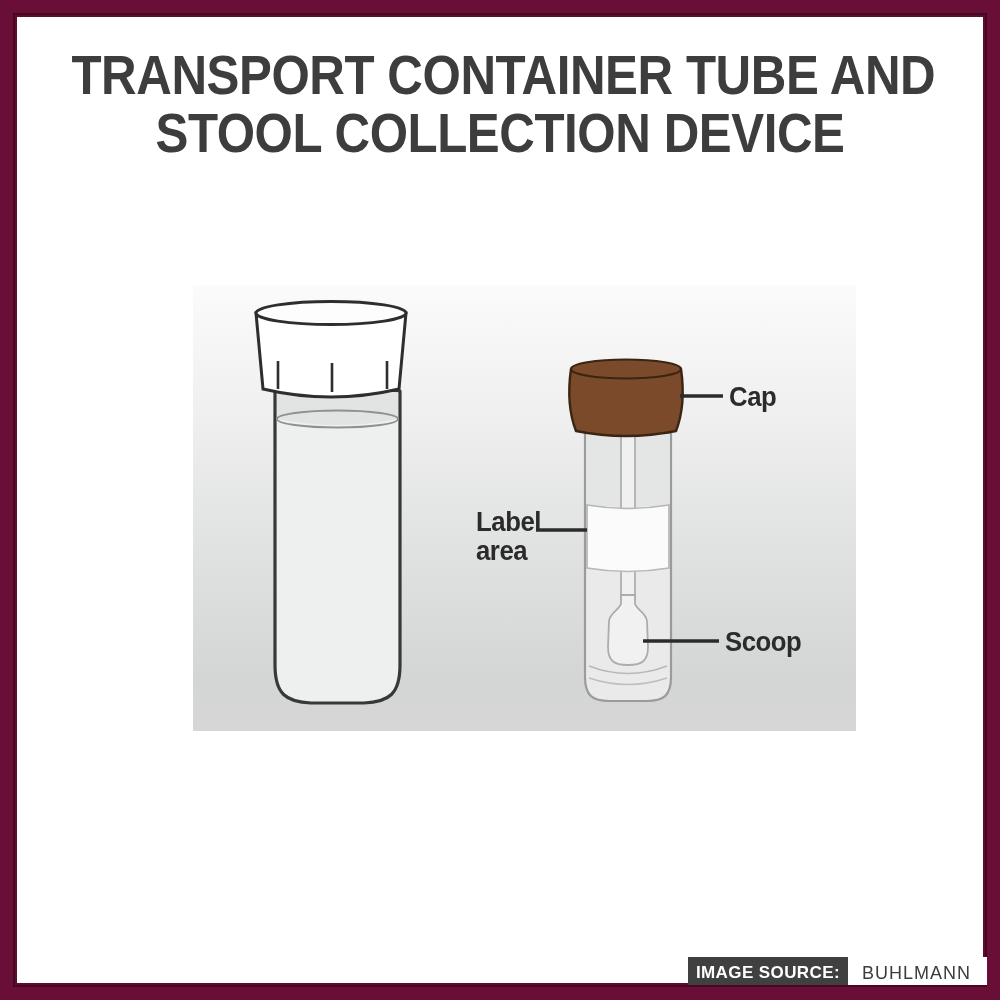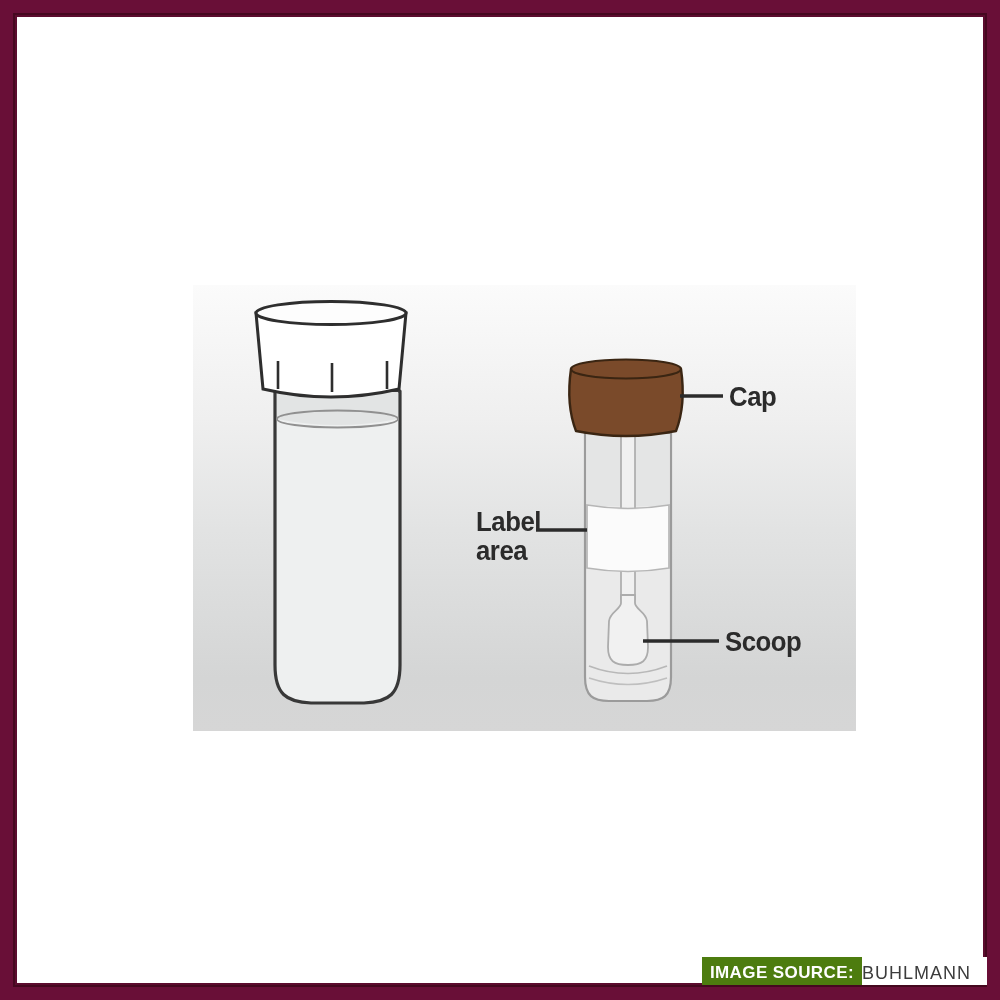--- a/index.html
+++ b/index.html
@@ -56,42 +56,46 @@
   .source {
     position: absolute;
     right: 0;
     bottom: 2px;
     display: flex;
     align-items: stretch;
     background: #ffffff;
     height: 28px;
   }
   .source-label {
-    background: #4d7c0f;
+    background: #404040;
     color: #ffffff;
     font-weight: 700;
     font-size: 17px;
     letter-spacing: 0.4px;
     padding: 5px 8px 0 8px;
     line-height: 22px;
   }
   .source-value {
     color: #3c3c3c;
     font-size: 18px;
     font-weight: 500;
     letter-spacing: 1px;
-    padding: 5px 16px 0 0;
+    padding: 5px 16px 0 14px;
     line-height: 22px;
   }
 </style>
 </head>
 <body>
 
 <div class="page">
 
+  <h1 class="title">
+    <span class="t-line">TRANSPORT CONTAINER TUBE AND</span>
+    <span class="t-line">STOOL COLLECTION DEVICE</span>
+  </h1>
 
   <div class="panel">
     <svg width="639" height="446" viewBox="0 0 639 446">
 
       <g>
 
         <path d="M 82,106 L 82,380 C 82,409 93,417 118,418 L 171,418 C 196,417 207,409 207,380 L 207,106 Z" fill="#eef0f0" stroke="#383838" stroke-width="3.2" stroke-linejoin="round"></path>
 
         <path d="M 84,107 L 205,107 L 205,134 Q 144,146 84,134 Z" fill="#e2e4e4" stroke="none"></path>
 

